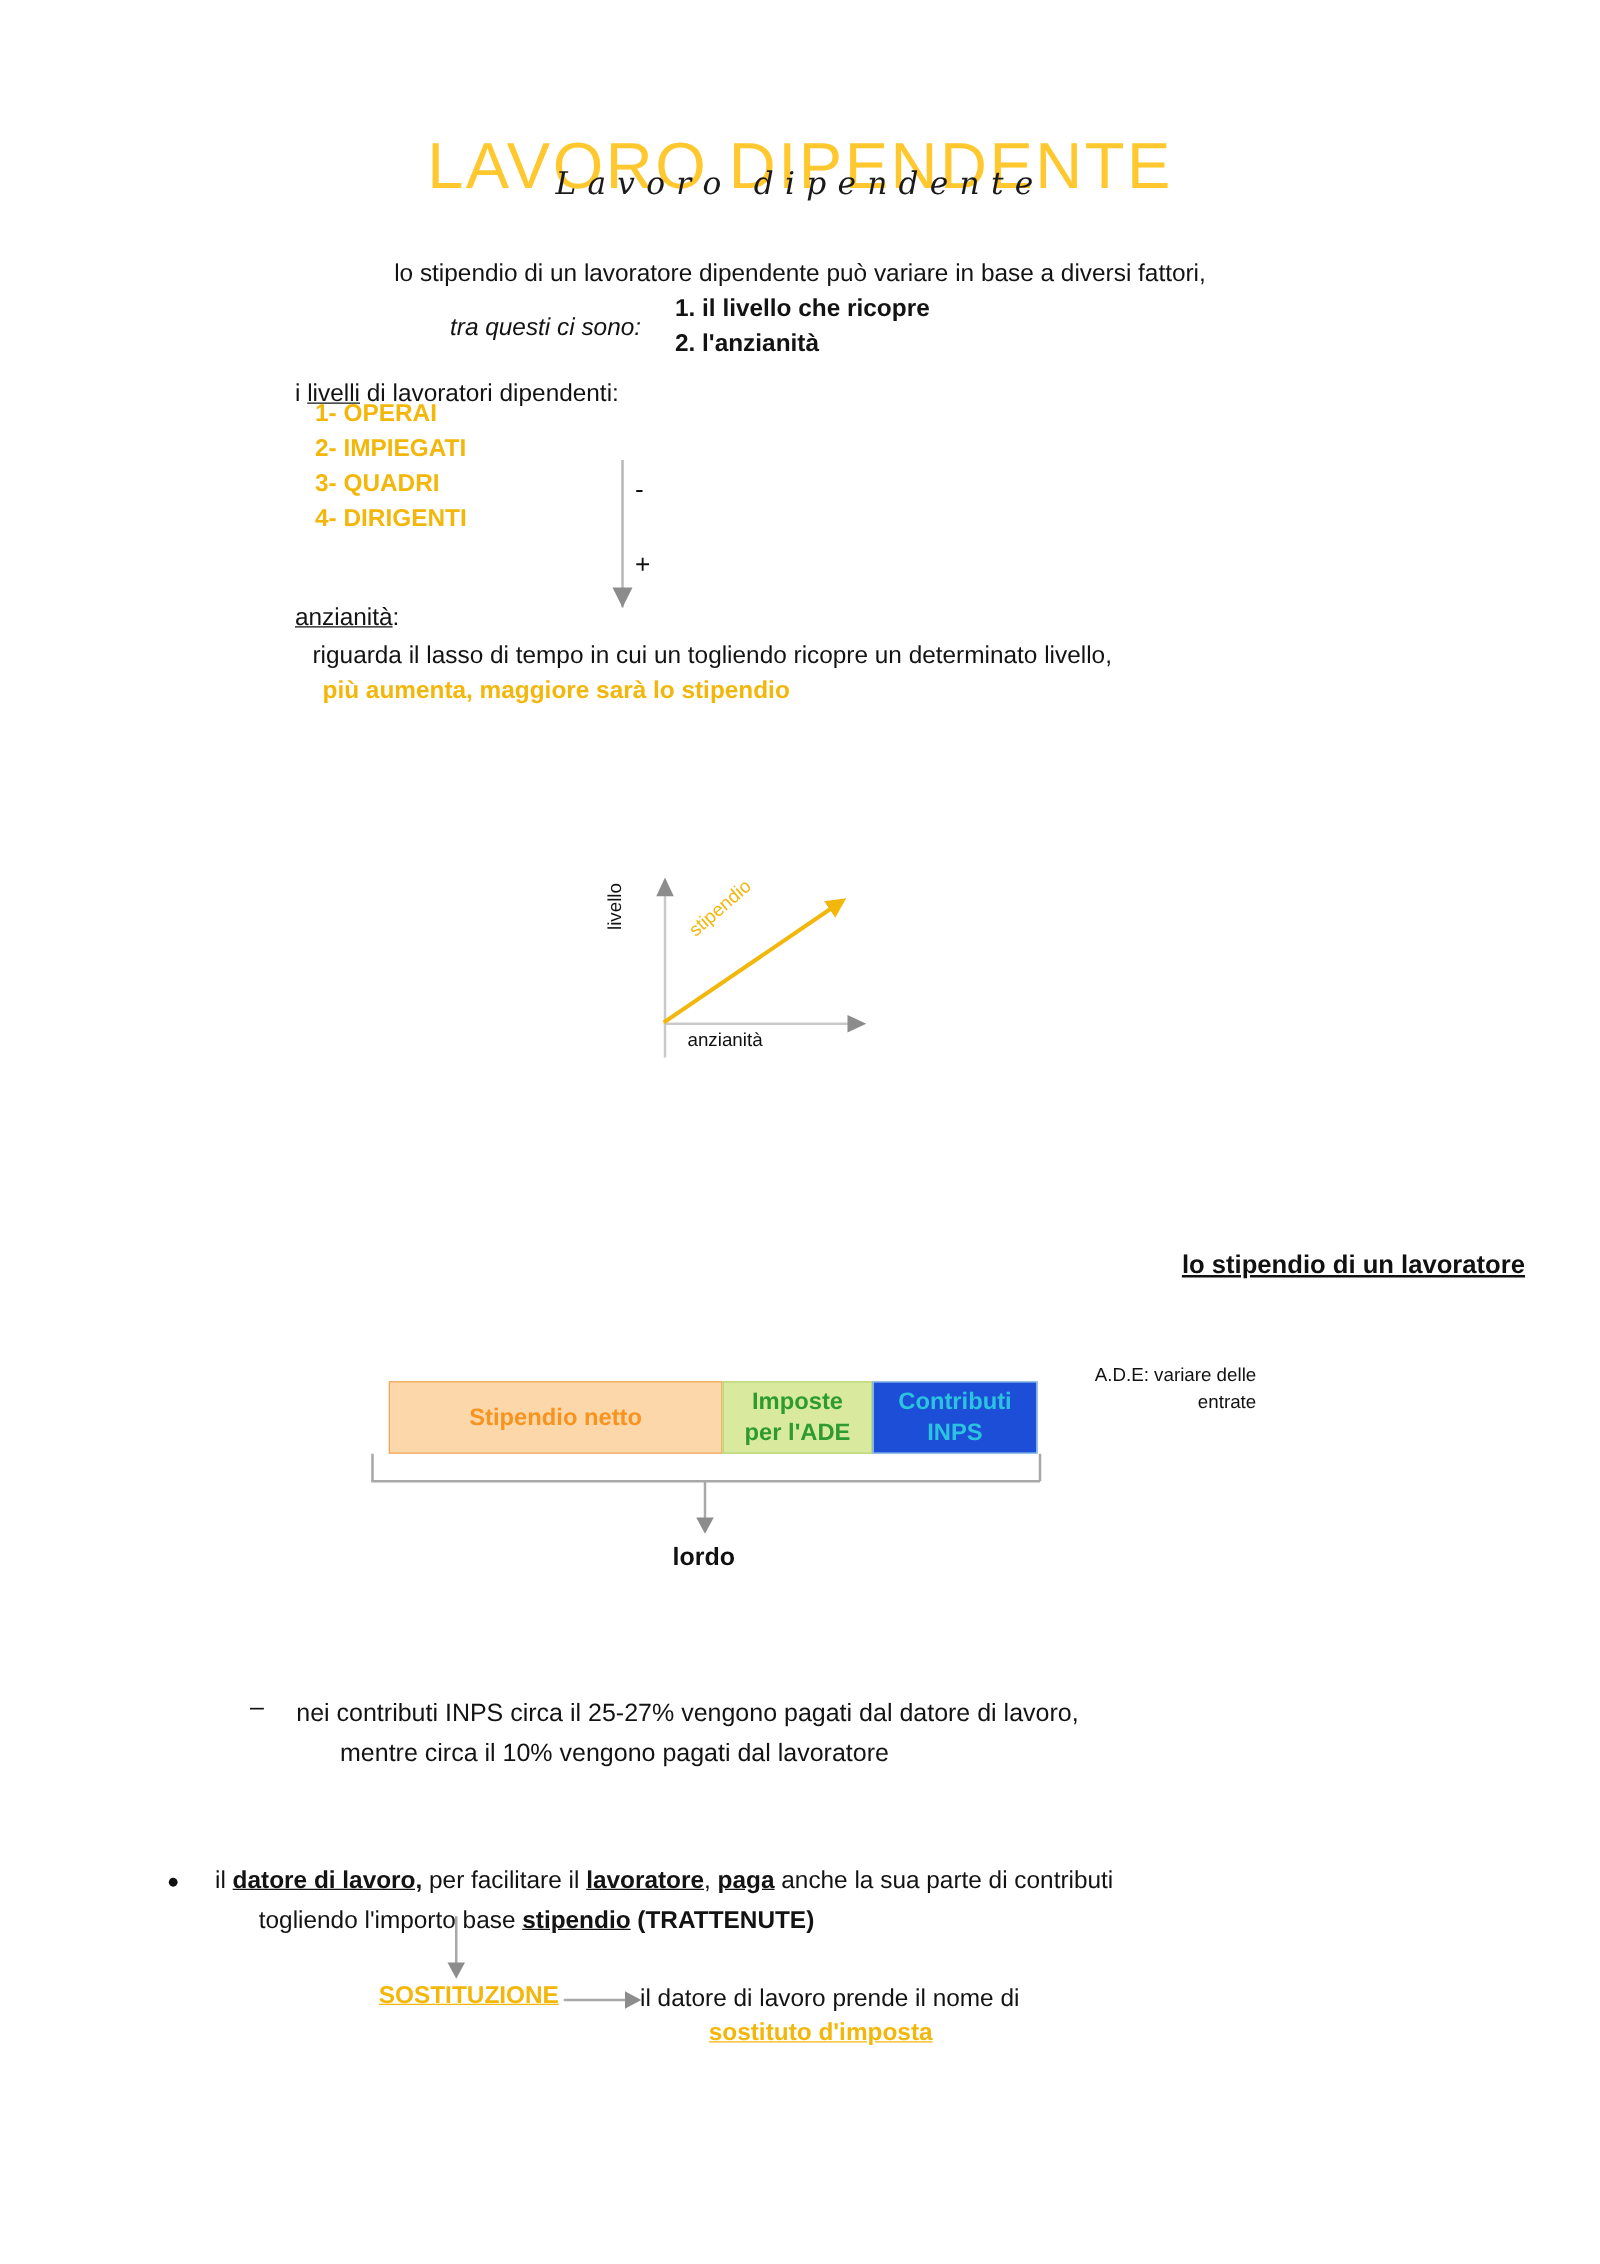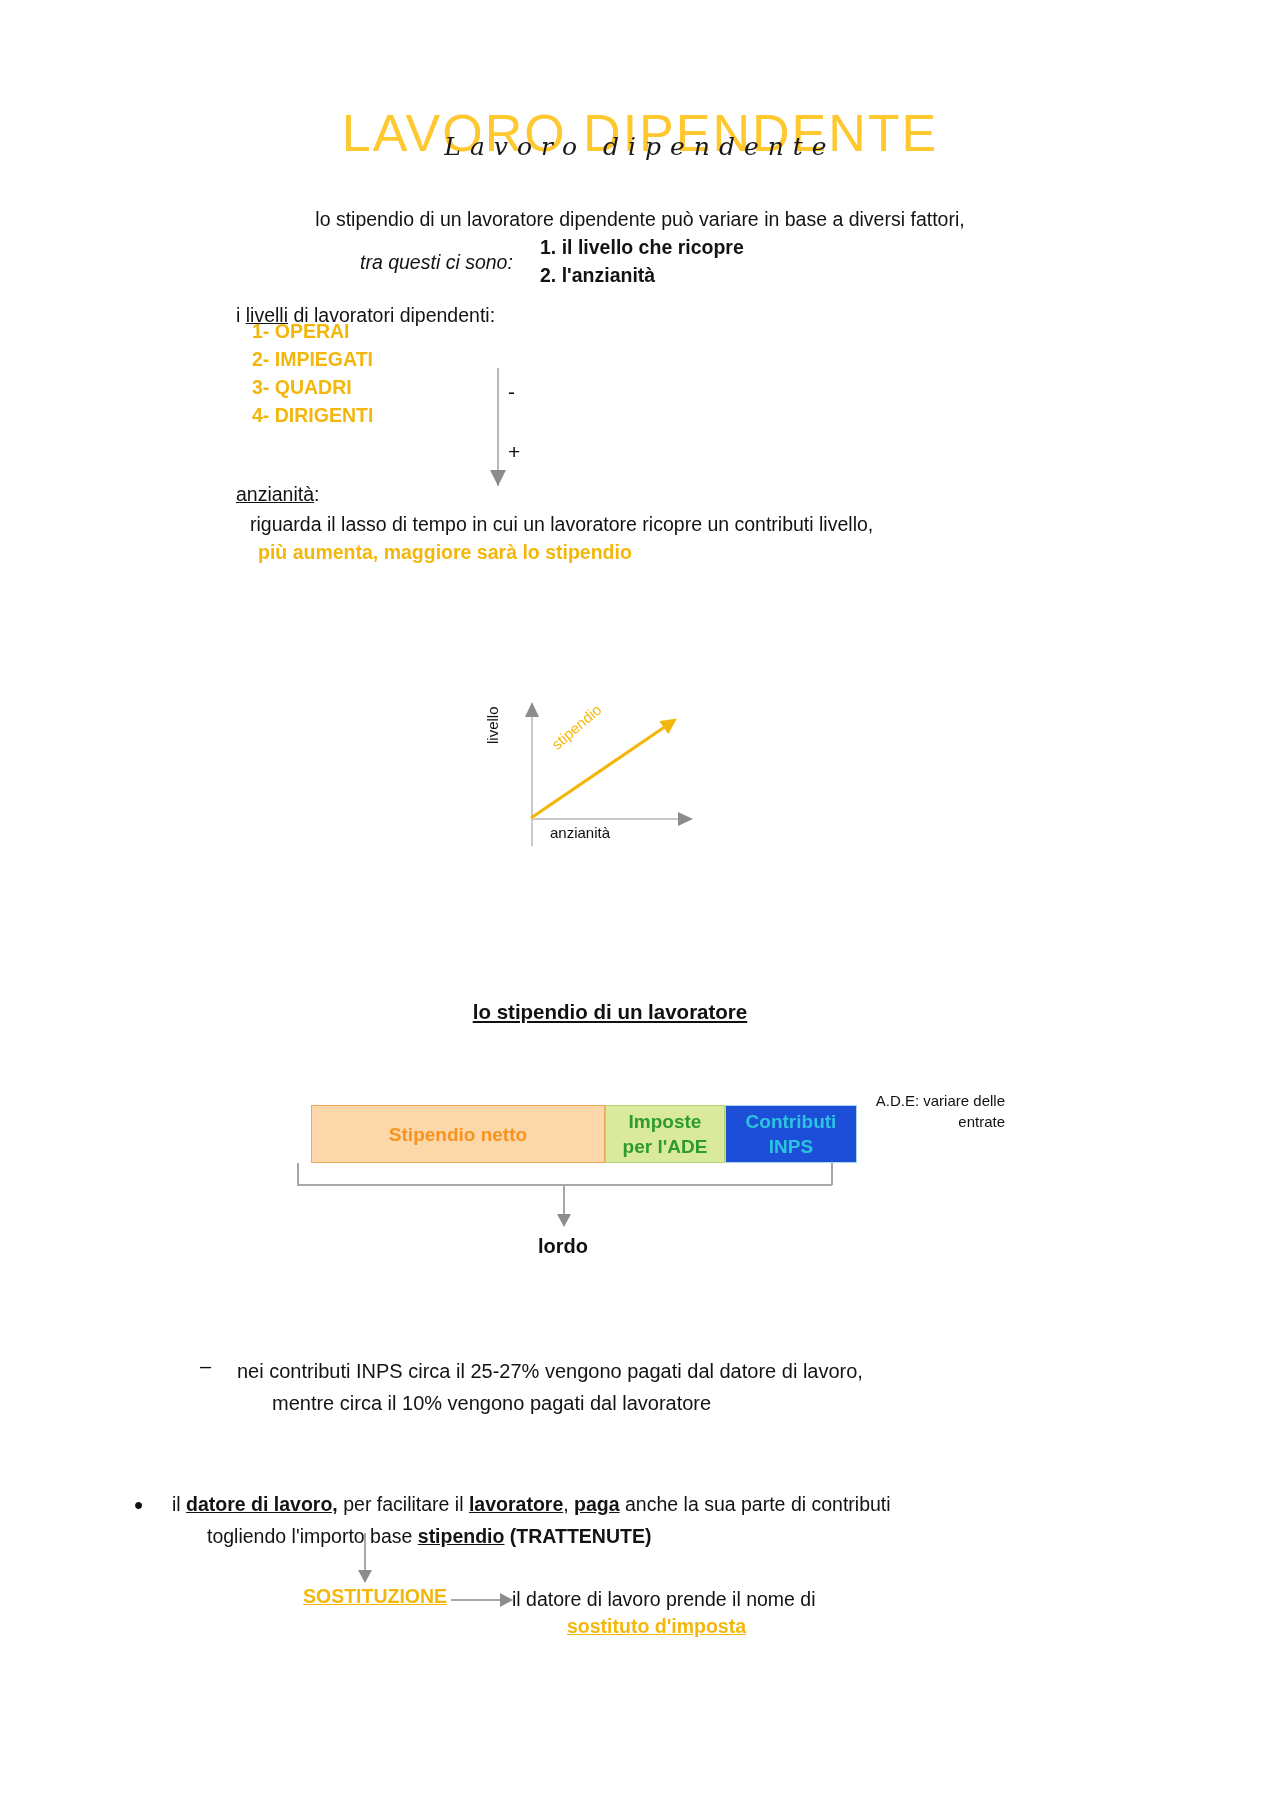--- a/index.html
+++ b/index.html
@@ -78,30 +78,30 @@
   }
   #chart-xlabel{position:absolute;left:80px;top:124px;font-size:15px;color:#111;white-space:nowrap;}
   #chart-trend{position:absolute;left:61px;top:16px;width:150px;height:105px;overflow:visible;}
   #chart-trendlabel{
     position:absolute;left:78px;top:40px;
     transform:rotate(-41deg);transform-origin:left top;
     font-size:15px;color:#F3B70C;white-space:nowrap;
   }
 
   
-  #salary-heading{left:0;top:1000px;width:1220px;text-align:center;font-size:20.5px;font-weight:bold;}
+  #salary-heading{left:0;top:1000px;width:1220px;text-align:right;font-size:20.5px;font-weight:bold;}
   #salary-heading span{text-decoration:underline;}
 
   #bar{left:311px;top:1105px;height:58px;display:flex;}
   .seg{
     display:flex;align-items:center;justify-content:center;
     text-align:center;font-weight:bold;font-size:19px;line-height:25px;
     box-sizing:border-box;
   }
-  #seg-netto{width:294px;background:#FBD7AA;color:#F7931E;border:1px solid #F0A75B;}
+  #seg-netto{width:267px;background:#FBD7AA;color:#F7931E;border:1px solid #F0A75B;}
   #seg-imposte{width:120px;background:#D9EA9E;color:#2E9B2E;border:1px solid #B8D470;}
   #seg-inps{width:132px;background:#1d4ed8;color:#2BC4DE;border:1px solid #A9D6EC;}
 
   
   #brk-left{left:297px;top:1163px;width:1.5px;height:22px;background:#A8A8A8;}
   #brk-right{left:831px;top:1163px;width:1.5px;height:22px;background:#A8A8A8;}
   #brk-bottom{left:297px;top:1184px;width:535px;height:1.5px;background:#A8A8A8;}
   #brk-stem{left:563px;top:1184px;width:1.5px;height:32px;background:#A8A8A8;}
   #brk-head{
     left:557px;top:1214px;width:0;height:0;
@@ -163,21 +163,21 @@
   <div class="abs t yellow-b" style="left:252px;top:401px;">4- DIRIGENTI</div>
 
   <div class="abs" id="level-vline"></div>
   <div class="abs" id="level-arrowhead"></div>
   <div class="abs" id="level-minus">-</div>
   <div class="abs" id="level-plus">+</div>
 
   <div class="abs t nowrap" style="left:236px;top:480px;">
     <span class="t-u">anzianità</span><span>:</span>
   </div>
-  <div class="abs t" style="left:250px;top:510px;">riguarda il lasso di tempo in cui un lavoratore ricopre un contributi livello,</div>
+  <div class="abs t" style="left:250px;top:510px;">riguarda il lasso di tempo in cui un togliendo ricopre un determinato livello,</div>
   <div class="abs t yellow-b" style="left:258px;top:538px;">più aumenta, maggiore sarà lo stipendio</div>
 
   <div class="abs" id="chart">
     <div class="axis-line" id="chart-yaxis"></div>
     <div class="axis-line" id="chart-xaxis"></div>
     <div id="chart-yhead"></div>
     <div id="chart-xhead"></div>
 
     <svg id="chart-trend" viewBox="0 0 150 105">
       <defs>

